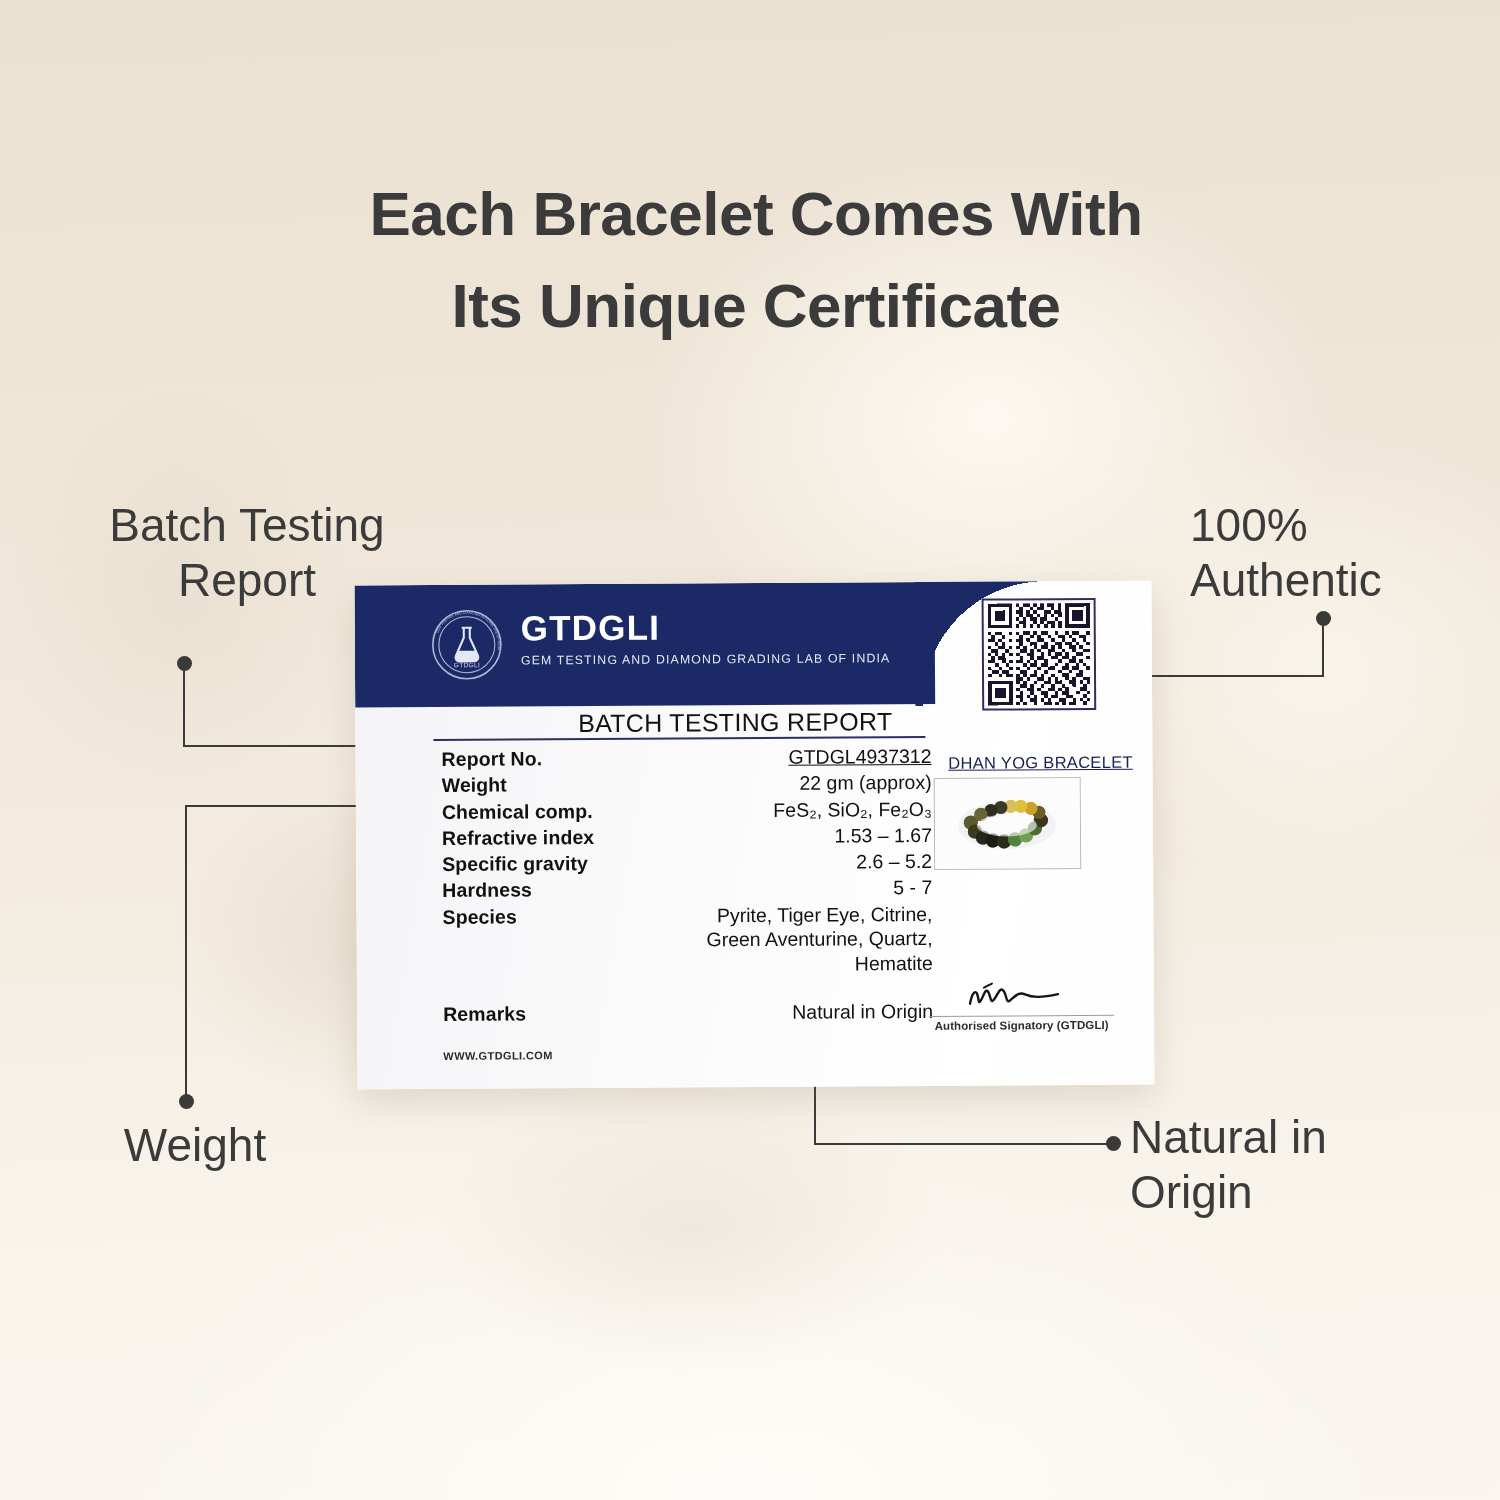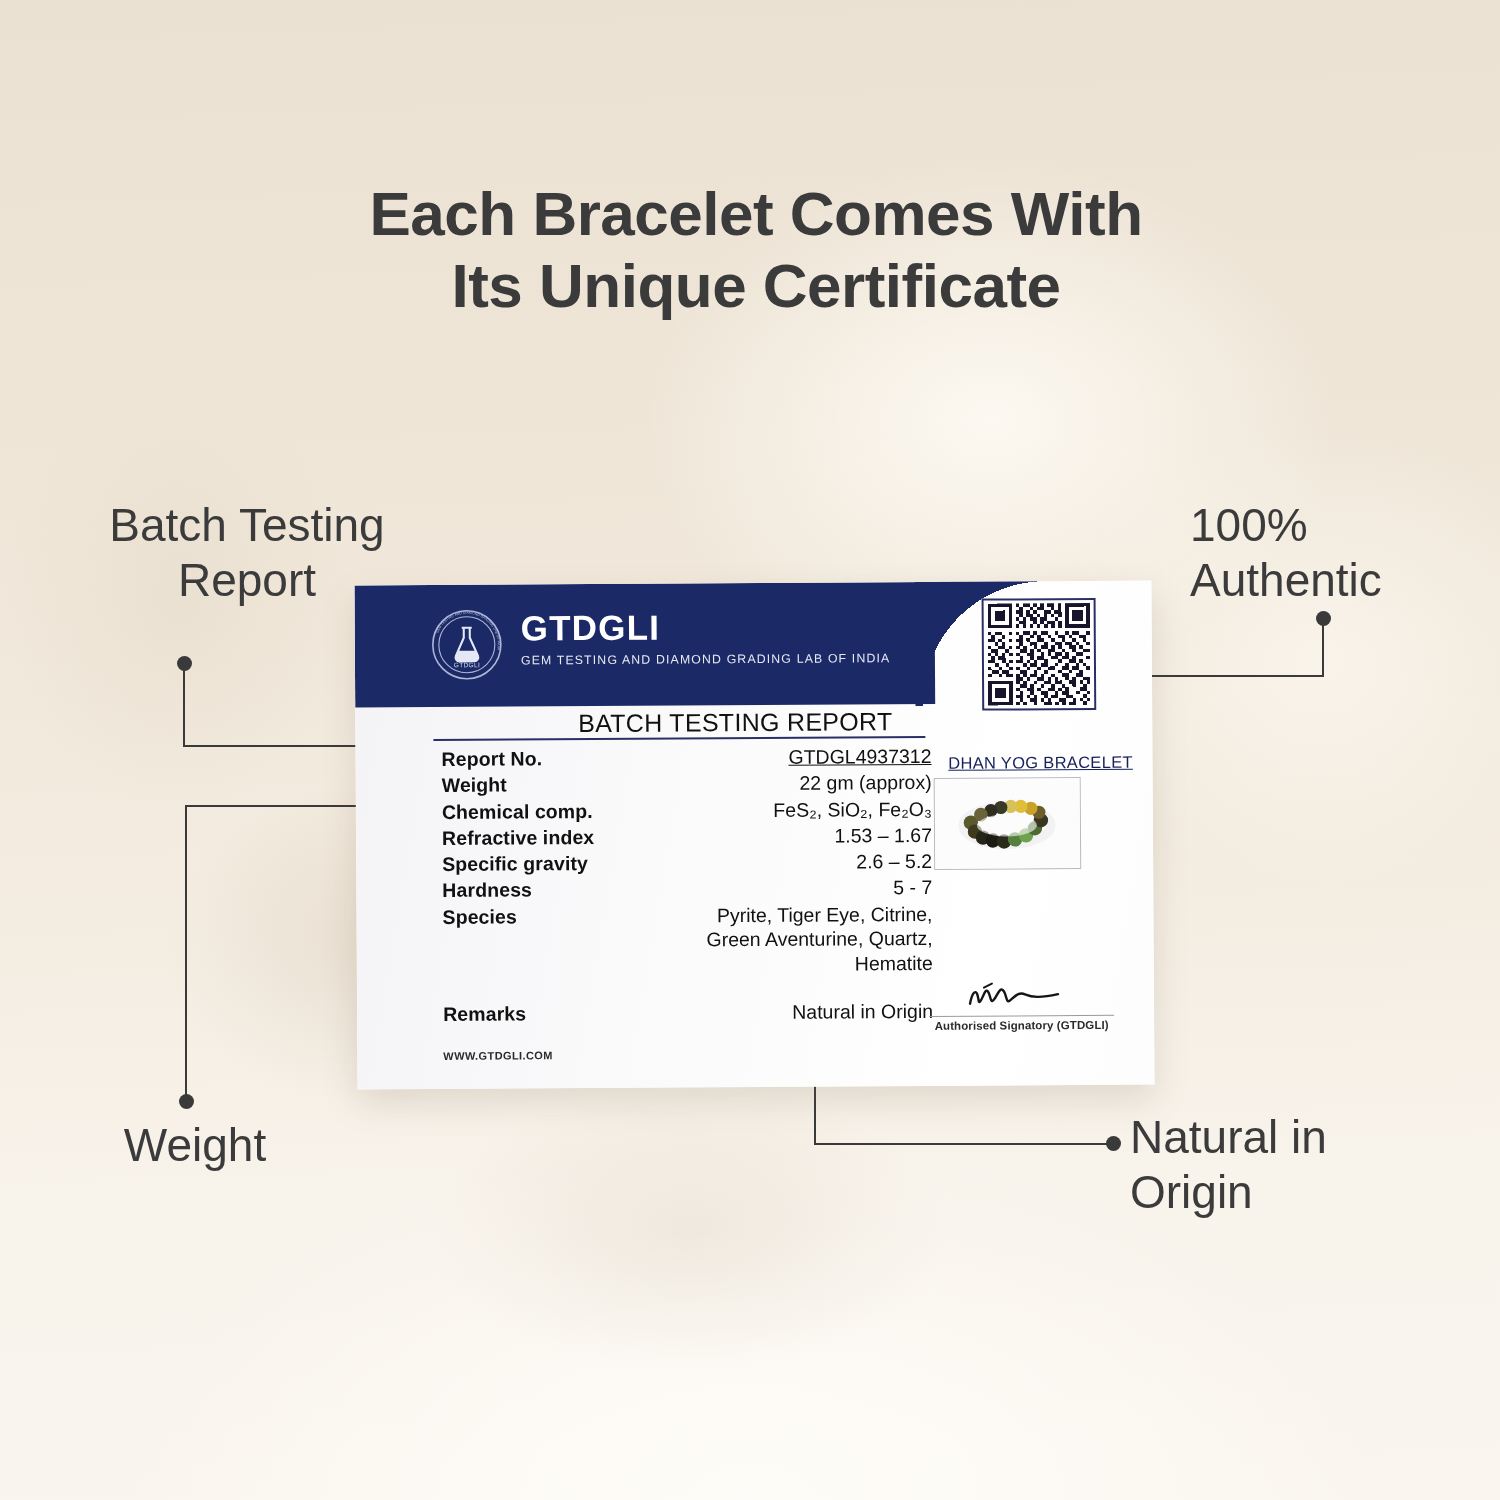--- a/index.html
+++ b/index.html
@@ -25,21 +25,21 @@
       radial-gradient(ellipse 250px 300px at 12% 40%, rgba(212,198,178,.22) 0%, rgba(212,198,178,0) 70%);
   }
 
   
   .heading{
     position:absolute;left:0;right:0;top:178px;text-align:center;
     font-size:62px;font-weight:700;line-height:1.16;color:#3B3B3B;
     letter-spacing:-.5px;
     padding-left:12px;
   }
-  .heading .l2{display:block;}
+  .heading .l2{display:block;margin-top:20px;}
 
   
   .callout{position:absolute;color:#3B3B3B;font-size:46px;line-height:1.2;font-weight:400;}
   #co-batch{left:52px;top:498px;width:390px;text-align:center;}
   #co-auth{left:1190px;top:498px;width:300px;text-align:left;}
   #co-weight{left:60px;top:1118px;width:270px;text-align:center;}
   #co-origin{left:1130px;top:1110px;width:300px;text-align:left;}
 
   
   .ln{position:absolute;background:#3A3A3A;}

